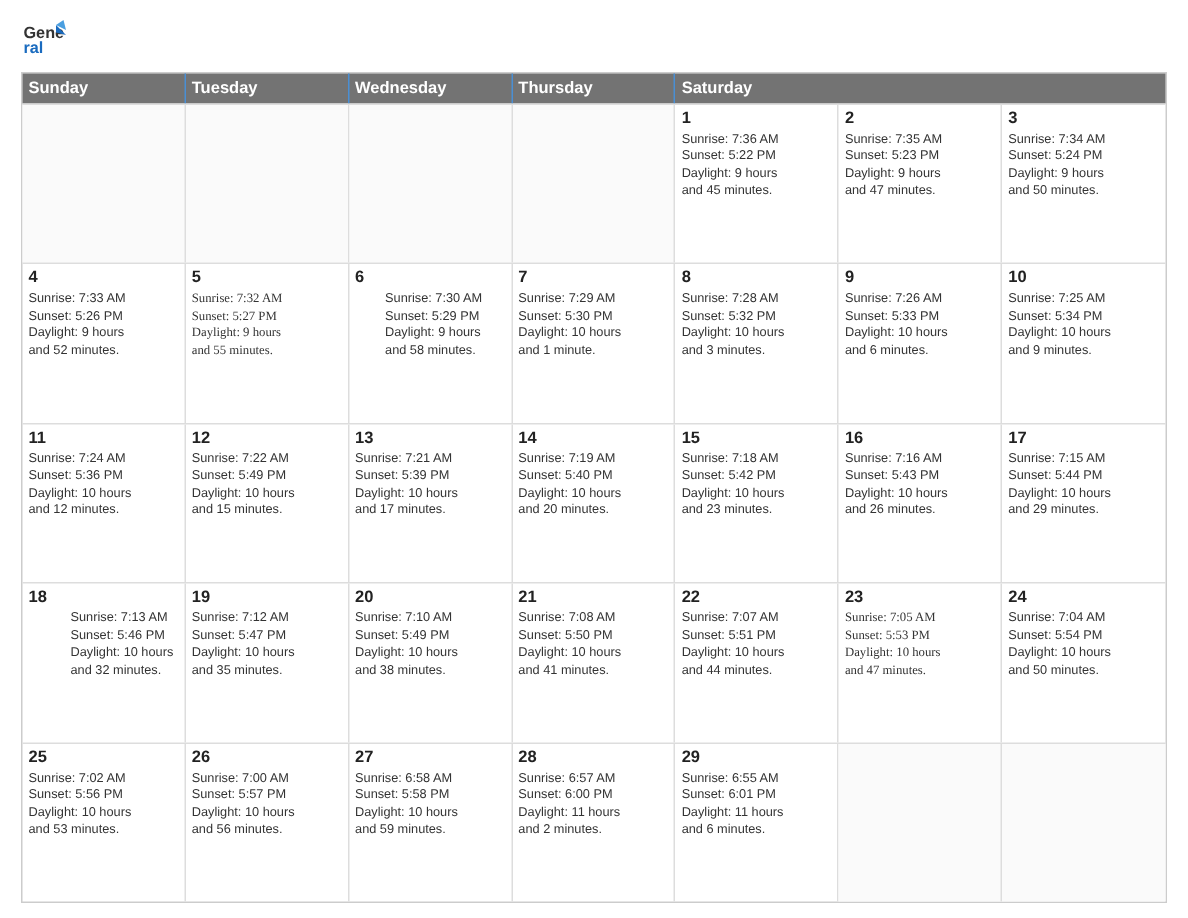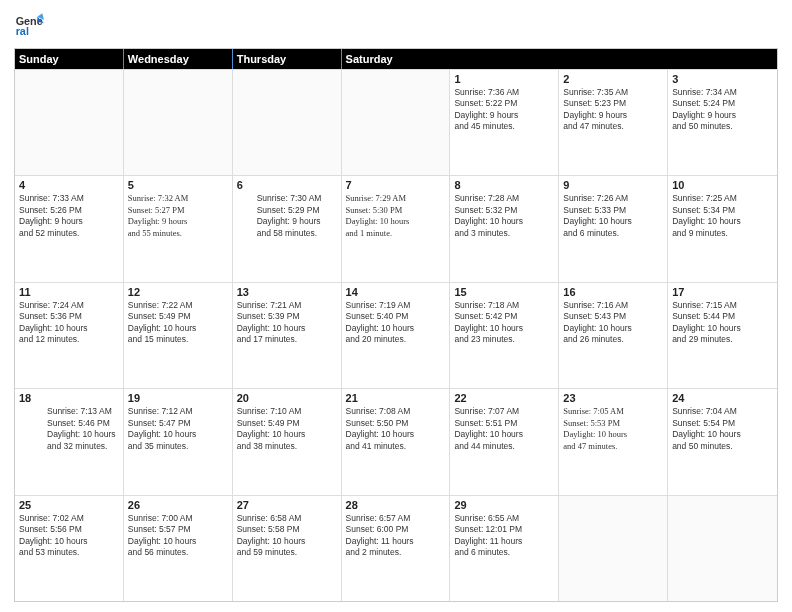--- a/index.html
+++ b/index.html
@@ -46,21 +46,21 @@
     }
     .calendar {
       flex: 1;
       display: flex;
       flex-direction: column;
       border: 1px solid #ccc;
     }
     .cal-header {
       display: grid;
       grid-template-columns: repeat(7, 1fr);
-      background: #000000;
+      background: #737373;
     }
     .cal-header-cell {
       color: #fff;
       font-size: 11px;
       font-weight: bold;
       padding: 4px 4px;
       border-right: 1px solid #4a8fd4;
       text-align: left;
     }
     .cal-header-cell:last-child { border-right: none; }
@@ -116,20 +116,21 @@
       </div>
     </div>
     <div class="title-block">
       <div class="month-title"></div>
       <div class="location"></div>
     </div>
   </div>
   <div class="calendar">
     <div class="cal-header">
     <div class="cal-header-cell">Sunday</div>
+        <div class="cal-header-cell">Tuesday</div>
         <div class="cal-header-cell">Wednesday</div>
         <div class="cal-header-cell">Thursday</div>
         <div class="cal-header-cell">Saturday</div>
       </div>
     <div class="cal-body">
     <div class="cal-row">
           <div class="cal-cell empty"></div>
           <div class="cal-cell empty"></div>
           <div class="cal-cell empty"></div>
           <div class="cal-cell empty"></div>
@@ -172,21 +173,21 @@
           </div>
           <div class="cal-cell">
             <div class="day-num">6</div>
             <div class="day-info" style="white-space: pre-line; margin-left: 20px;">Sunrise: 7:30 AM
 Sunset: 5:29 PM
 Daylight: 9 hours
 and 58 minutes.</div>
           </div>
           <div class="cal-cell">
             <div class="day-num">7</div>
-            <div class="day-info" style="white-space: pre-line; font-family: Liberation Serif, serif;">Sunrise: 7:29 AM
+            <div class="day-info" style="white-space: pre-line;">Sunrise: 7:29 AM
 Sunset: 5:30 PM
 Daylight: 10 hours
 and 1 minute.</div>
           </div>
           <div class="cal-cell">
             <div class="day-num">8</div>
             <div class="day-info" style="white-space: pre-line;">Sunrise: 7:28 AM
 Sunset: 5:32 PM
 Daylight: 10 hours
 and 3 minutes.</div>
@@ -333,21 +334,21 @@
           <div class="cal-cell">
             <div class="day-num">28</div>
             <div class="day-info" style="white-space: pre-line;">Sunrise: 6:57 AM
 Sunset: 6:00 PM
 Daylight: 11 hours
 and 2 minutes.</div>
           </div>
           <div class="cal-cell">
             <div class="day-num">29</div>
             <div class="day-info" style="white-space: pre-line;">Sunrise: 6:55 AM
-Sunset: 12:01 PM
+Sunset: 6:01 PM
 Daylight: 11 hours
 and 6 minutes.</div>
           </div>
           <div class="cal-cell empty"></div>
           <div class="cal-cell empty"></div>
         </div>
       </div>
   </div>
 </div>
 

